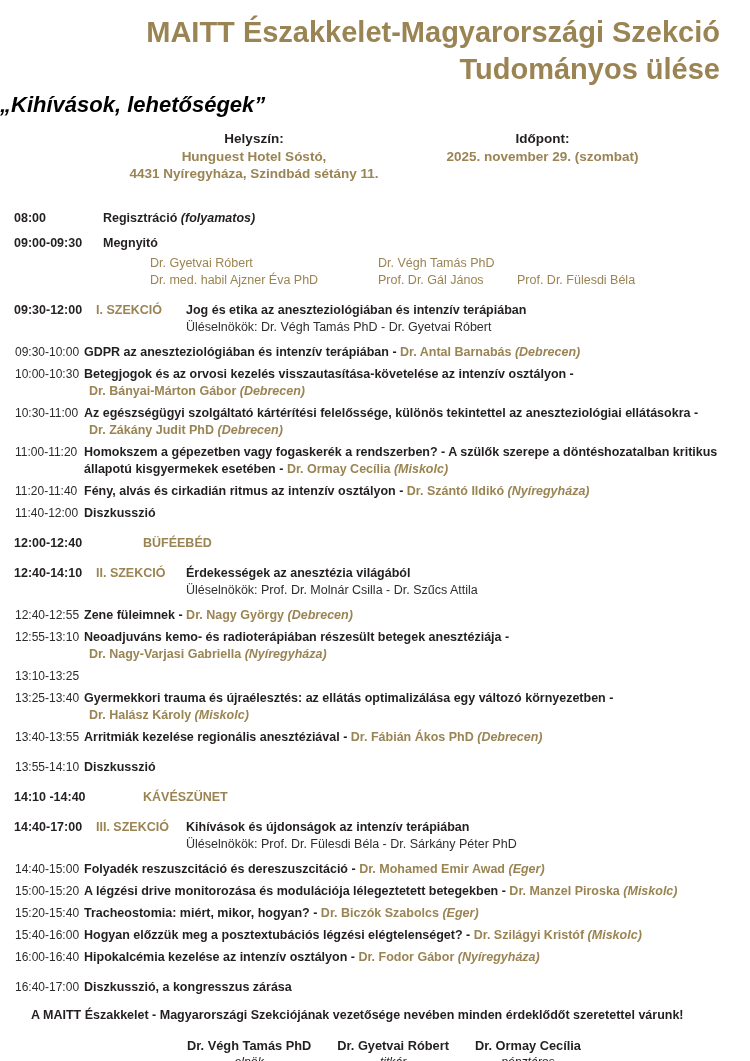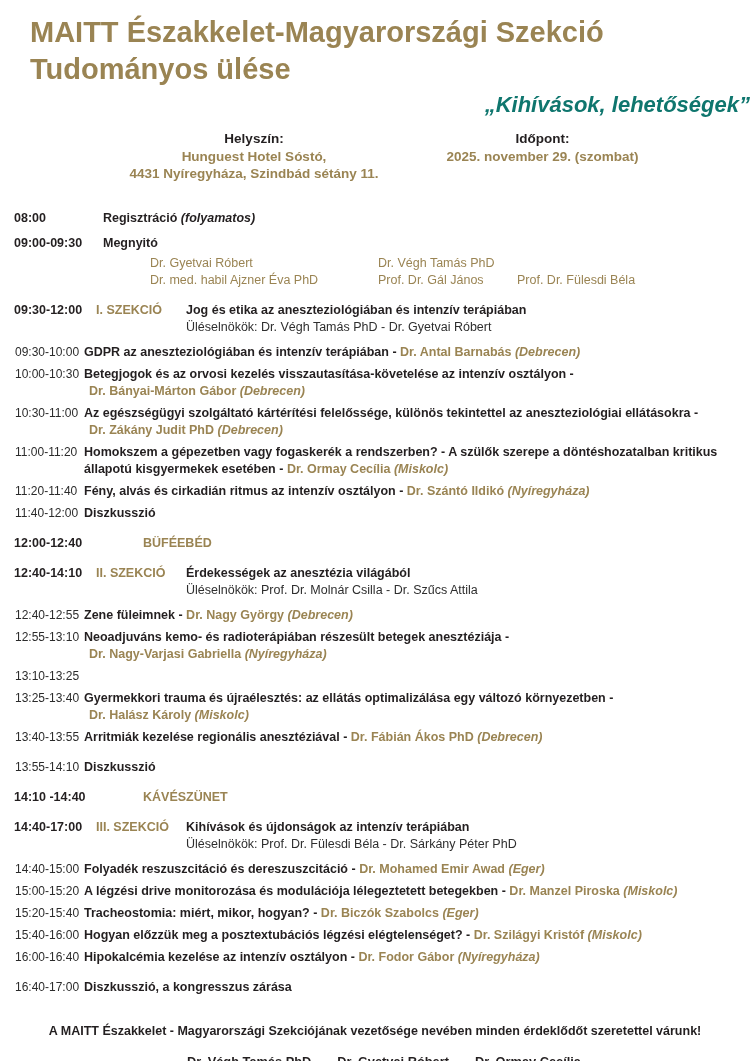--- a/index.html
+++ b/index.html
@@ -6,30 +6,30 @@
   body{
     width:750px;
     font-family:"Liberation Sans", sans-serif;
     color:#231f20;
     -webkit-font-smoothing:antialiased;
   }
   .page{width:750px;min-height:1061px;background:#fff;box-sizing:border-box;padding-top:14px;}
 
   
   .title{
-    text-align:left;
+    text-align:right;
     color:#9a8453;
     font-weight:700;
     font-size:29px;
     line-height:37px;
     margin:0 30px;
   }
   .subtitle{
-    text-align:right;
-    color:#0f766e;
+    text-align:left;
+    color:#000000;
     font-weight:700;
     font-style:italic;
     font-size:22px;
     line-height:27px;
     margin-top:3px;
   }
 
   
   .info{position:relative;height:66px;margin-top:12px;font-size:13.5px;font-weight:700;line-height:17.5px;}
   .info-loc{position:absolute;left:44px;top:0;width:420px;text-align:center;}
@@ -64,25 +64,24 @@
   .names .c2{width:139px;}
 
   .gap-sm{margin-top:8px;}
   .gap-md{margin-top:13px;}
 
   .break-row{margin-top:13px;margin-bottom:13px;gap:40px;}
   .break-label{color:#9a8453;font-weight:700;}
 
   
   .closing{
-    text-align:center;
     font-weight:700;
     font-size:12.5px;
-    margin-top:28px;
-    padding:0 18px;
+    margin-top:12px;
+    padding:0 31px;
   }
   .officers{
     display:flex;
     justify-content:center;
     gap:26px;
     margin-top:16px;
     margin-left:18px;
   }
   .officer{text-align:center;}
   .officer .nm{font-weight:700;font-size:12.8px;line-height:16px;}

